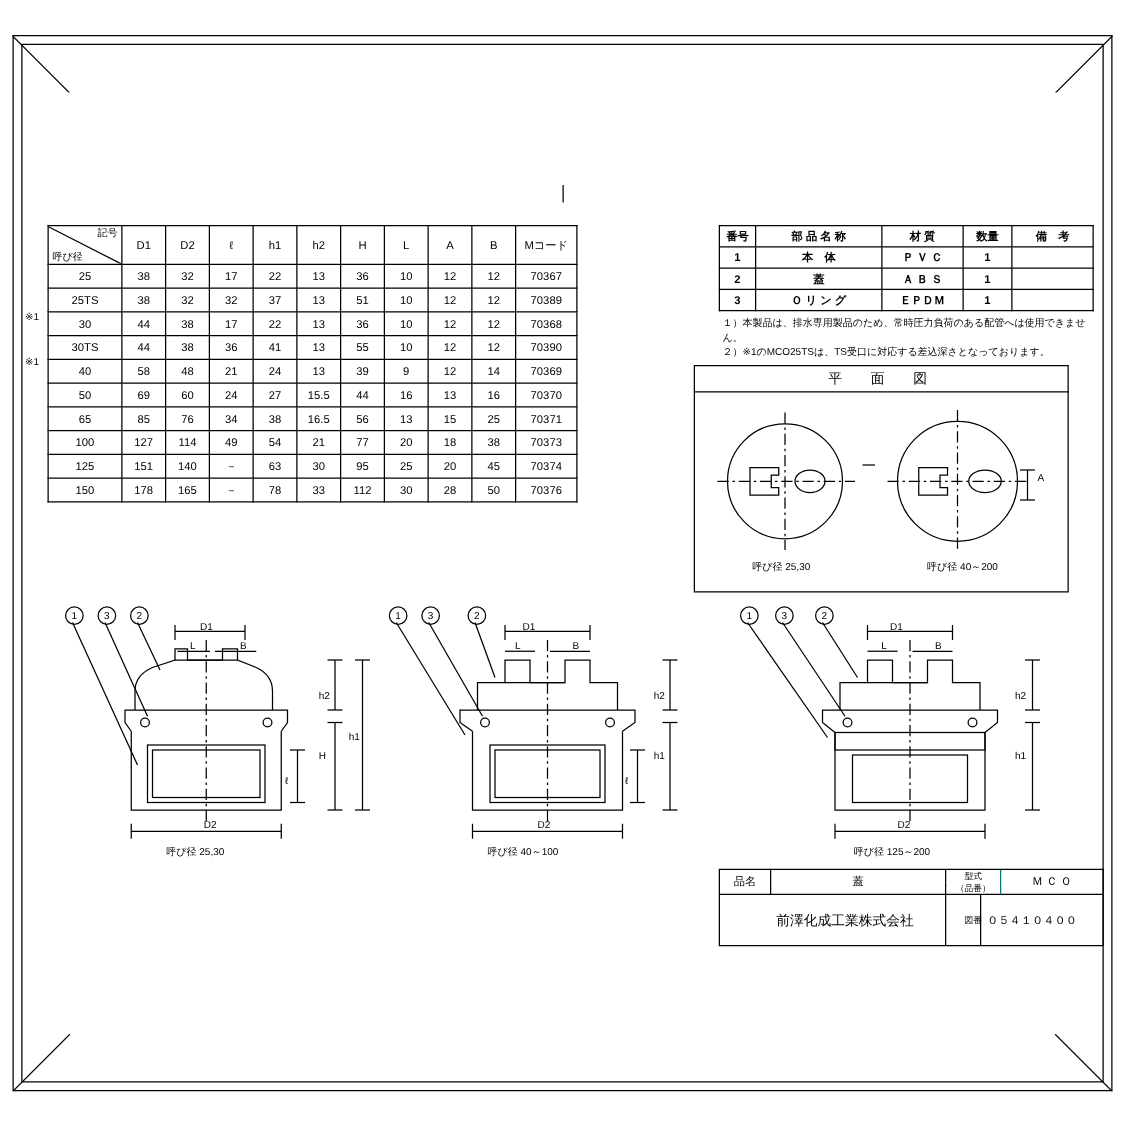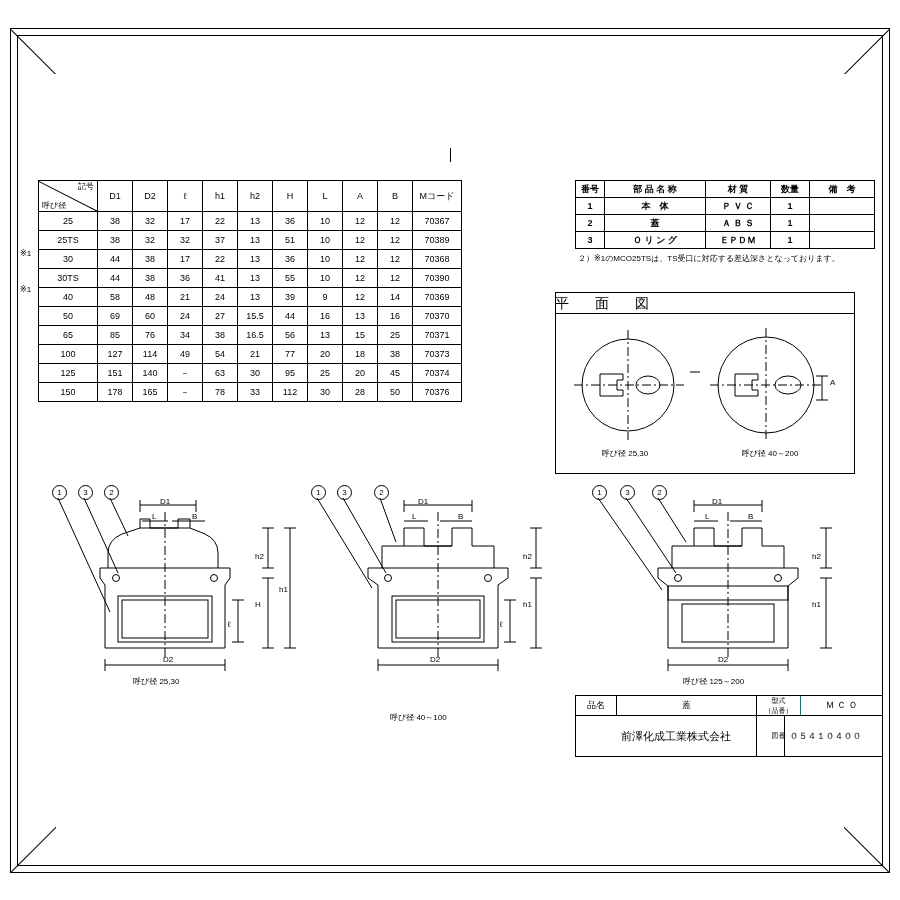--- a/index.html
+++ b/index.html
@@ -31,21 +31,21 @@
 
   
   .partstable{position:absolute;left:575px;top:180px;border-collapse:collapse;font-size:9px;font-weight:bold;}
   .partstable td{border:1px solid #000;text-align:center;height:16px;padding:0 2px;}
   .pt-no{width:24px;} .pt-name{width:96px;} .pt-mat{width:60px;} .pt-qty{width:34px;} .pt-rem{width:60px;}
 
   .notes{position:absolute;left:578px;top:253px;width:300px;font-size:8px;line-height:1.45;}
 
   
   .planbox{position:absolute;left:555px;top:292px;width:300px;height:182px;border:1px solid #000;box-sizing:border-box;}
-  .plantitle{position:absolute;left:555px;top:292px;width:300px;height:22px;border-bottom:1px solid #000;box-sizing:border-box;font-size:14px;letter-spacing:6px;line-height:22px;}
+  .plantitle{position:absolute;left:555px;top:292px;width:300px;height:22px;border-bottom:1px solid #000;box-sizing:border-box;text-align:center;font-size:11px;letter-spacing:6px;line-height:22px;}
   .plancapt{position:absolute;font-size:8px;text-align:center;}
 
   
   .elevcapt{position:absolute;font-size:8px;}
 
   
   .titleblock{position:absolute;left:575px;top:695px;width:308px;height:62px;border:1px solid #000;box-sizing:border-box;}
   .tb-cell{position:absolute;font-size:9px;display:flex;align-items:center;justify-content:center;box-sizing:border-box;}
   .company{position:absolute;font-size:11px;}
 
@@ -256,31 +256,32 @@
           <td>3</td>
           <td>Ｏ リ ン グ</td>
           <td>ＥＰＤＭ</td>
           <td>1</td>
           <td></td>
         </tr>
   </tbody>
     </table>
 
   <div class="notes">
+    <div>１）本製品は、排水専用製品のため、常時圧力負荷のある配管へは使用できません。</div>
     <div>２）※1のMCO25TSは、TS受口に対応する差込深さとなっております。</div>
   </div>
 
   <div class="planbox"></div>
   <div class="plantitle">平　面　図</div>
   <div class="plancapt" style="left:565px;top:448px;width:120px;">呼び径 25,30</div>
   <div class="plancapt" style="left:705px;top:448px;width:130px;">呼び径 40～200</div>
   <div class="lbl" style="left:830px;top:378px;">A</div>
 
   <div class="elevcapt" style="left:133px;top:676px;">呼び径 25,30</div>
-  <div class="elevcapt" style="left:390px;top:676px;margin-top:36px;">呼び径 40～100</div>
+  <div class="elevcapt" style="left:390px;top:676px;">呼び径 40～100</div>
   <div class="elevcapt" style="left:683px;top:676px;">呼び径 125～200</div>
 
   <div class="balloon" style="left:52px;top:485px;">1</div>
   <div class="balloon" style="left:78px;top:485px;">3</div>
   <div class="balloon" style="left:104px;top:485px;">2</div>
 
   <div class="balloon" style="left:311px;top:485px;">1</div>
   <div class="balloon" style="left:337px;top:485px;">3</div>
   <div class="balloon" style="left:374px;top:485px;">2</div>
 

